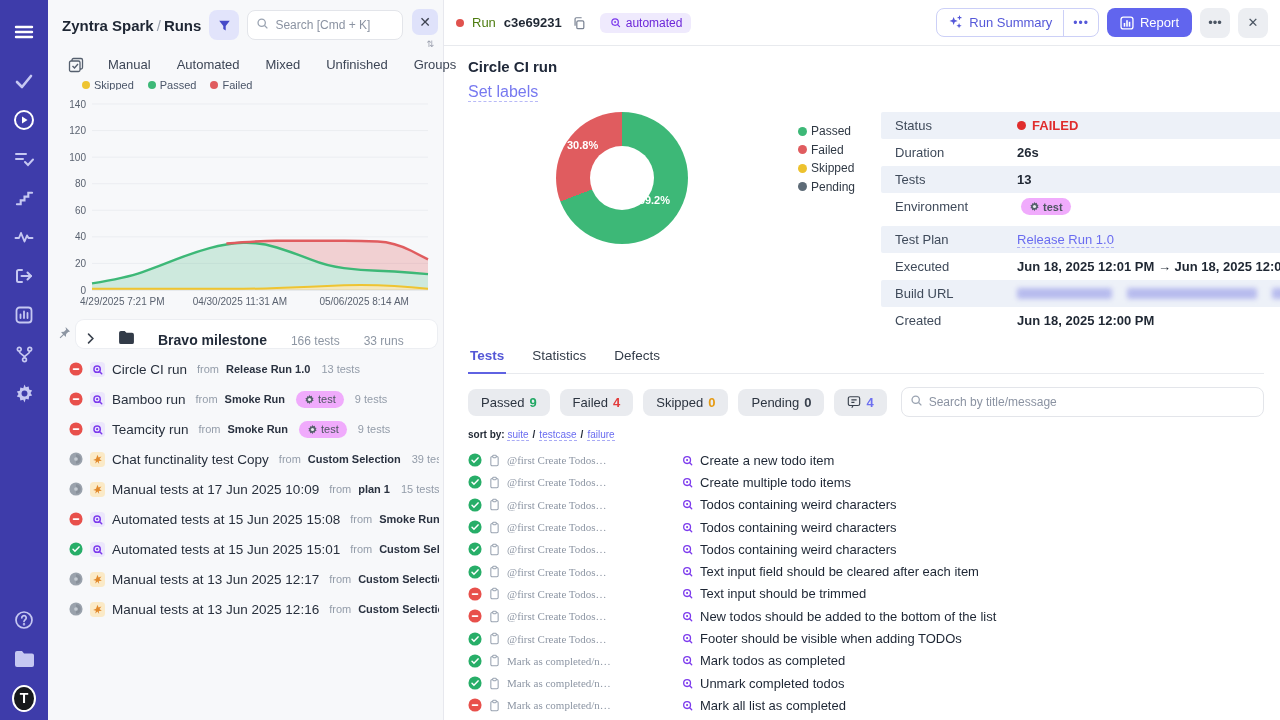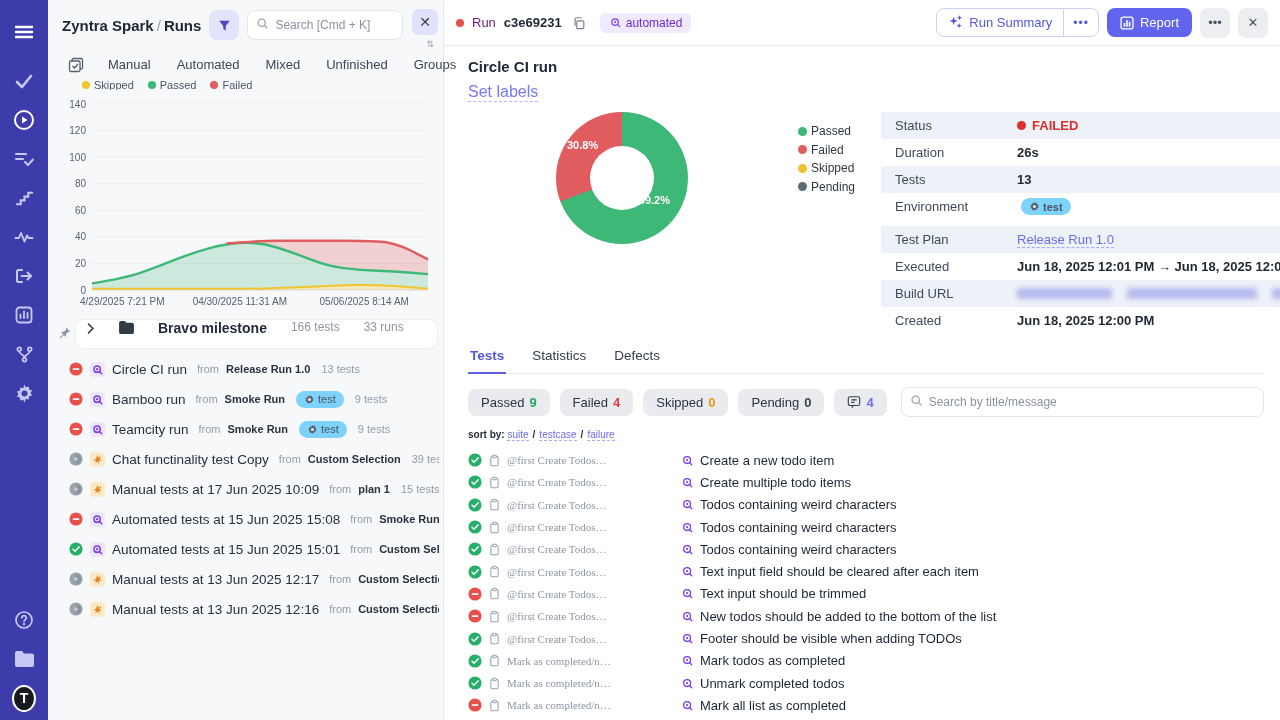--- a/index.html
+++ b/index.html
@@ -28,37 +28,37 @@
 .mini-sort{position:absolute;top:39px;right:9px;color:#8a90a0;font-size:9px;opacity:.85}
 .lp-tabs{display:flex;align-items:center;gap:24px;padding:12px 16px 6px 20px;font-size:13px;color:#3d4656}
 .lp-tab{cursor:pointer;white-space:nowrap}
 .chart-wrap{padding:0 10px}
 .chart-legend{display:flex;gap:14px;font-size:11px;color:#4a5568;margin-left:24px;height:11px;overflow:hidden;align-items:flex-start}
 .leg-item{display:flex;align-items:center;gap:4px}
 .leg-dot{width:8px;height:8px;border-radius:50%;flex-shrink:0}
 #area-chart{display:block}
 #area-chart .tick{font-size:10px;fill:#5a6270;font-family:"Liberation Sans","DejaVu Sans",sans-serif}
 .milestone-line{display:flex;align-items:center;margin:8px 6px 2px 10px;gap:5px}
-.milestone-card{flex:1;background:#fff;border-radius:8px;height:28px;display:flex;align-items:flex-start;gap:24px;padding:0 10px;box-shadow:0 0 0 1px #eceef2}
+.milestone-card{flex:1;background:#fff;border-radius:8px;height:28px;display:flex;align-items:flex-end;gap:24px;padding:0 10px;box-shadow:0 0 0 1px #eceef2}
 .m-name{font-size:14px;font-weight:700;color:#222b39}
 .m-count{font-size:12px;color:#8d96a3}
 .runs-list{padding:4px 4px 0 0}
 .run-row{display:flex;align-items:center;gap:7px;height:30px;padding:0 8px 0 21px;cursor:pointer;white-space:nowrap;overflow:hidden}
 .run-row .st,.run-row .ty{display:flex;flex-shrink:0}
 .run-name{font-size:13.5px;color:#28303d}
 .from{font-size:11px;color:#939ca9;margin-left:3px}
 .src{font-size:11px;font-weight:700;color:#2a3240}
-.env-pill{display:inline-flex;align-items:center;gap:3px;background:#7dd3fc;border-radius:10px;padding:2.5px 8px;font-size:11px;color:#4c5560;margin-left:4px;flex-shrink:0}
+.env-pill{display:inline-flex;align-items:center;gap:3px;background:#f0abfc;border-radius:10px;padding:2.5px 8px;font-size:11px;color:#4c5560;margin-left:4px;flex-shrink:0}
 .count{font-size:11px;color:#939ca9;margin-left:4px}
 
 
 .right-panel{flex:1;display:flex;flex-direction:column;background:#fff;min-width:0}
 .rp-header{height:46px;border-bottom:1px solid #e8eaee;display:flex;align-items:center;padding:0 12px;gap:8px;flex-shrink:0}
 .run-dot{width:8px;height:8px;border-radius:50%;background:#e0524e}
-.run-lbl{font-size:13px;color:#701a75}
+.run-lbl{font-size:13px;color:#4d7c0f}
 .run-id{font-size:13px;font-weight:700;color:#1f2733}
 .copy-btn{border:none;background:none;cursor:pointer;display:flex;padding:2px}
 .auto-badge{display:inline-flex;align-items:center;gap:4px;background:#efeafd;border-radius:6px;padding:3px 9px;font-size:12px;color:#6d28d9;margin-left:4px}
 .rp-actions{margin-left:auto;display:flex;align-items:center;gap:8px}
 .split-btn{display:flex;align-items:center;border:1px solid #ccd0f7;border-radius:8px;background:#fff;overflow:hidden}
 .split-main{display:flex;align-items:center;gap:6px;padding:6px 11px;font-size:13px;color:#5558d9;cursor:pointer;border:none;background:none;font-family:inherit}
 .split-more{border:none;background:none;border-left:1px solid #ccd0f7;padding:6px 9px;color:#5558d9;cursor:pointer;font-size:12px;letter-spacing:1px}
 .report-btn{display:flex;align-items:center;gap:6px;background:#6165ee;color:#fff;border:none;border-radius:8px;padding:7px 13px;font-size:13px;cursor:pointer;font-family:inherit}
 .sq-btn{width:30px;height:30px;border-radius:8px;background:#eceef2;border:none;color:#4b5563;font-size:13px;cursor:pointer}
 .rp-content{flex:1;padding:12px 16px 0 24px;overflow:hidden}

